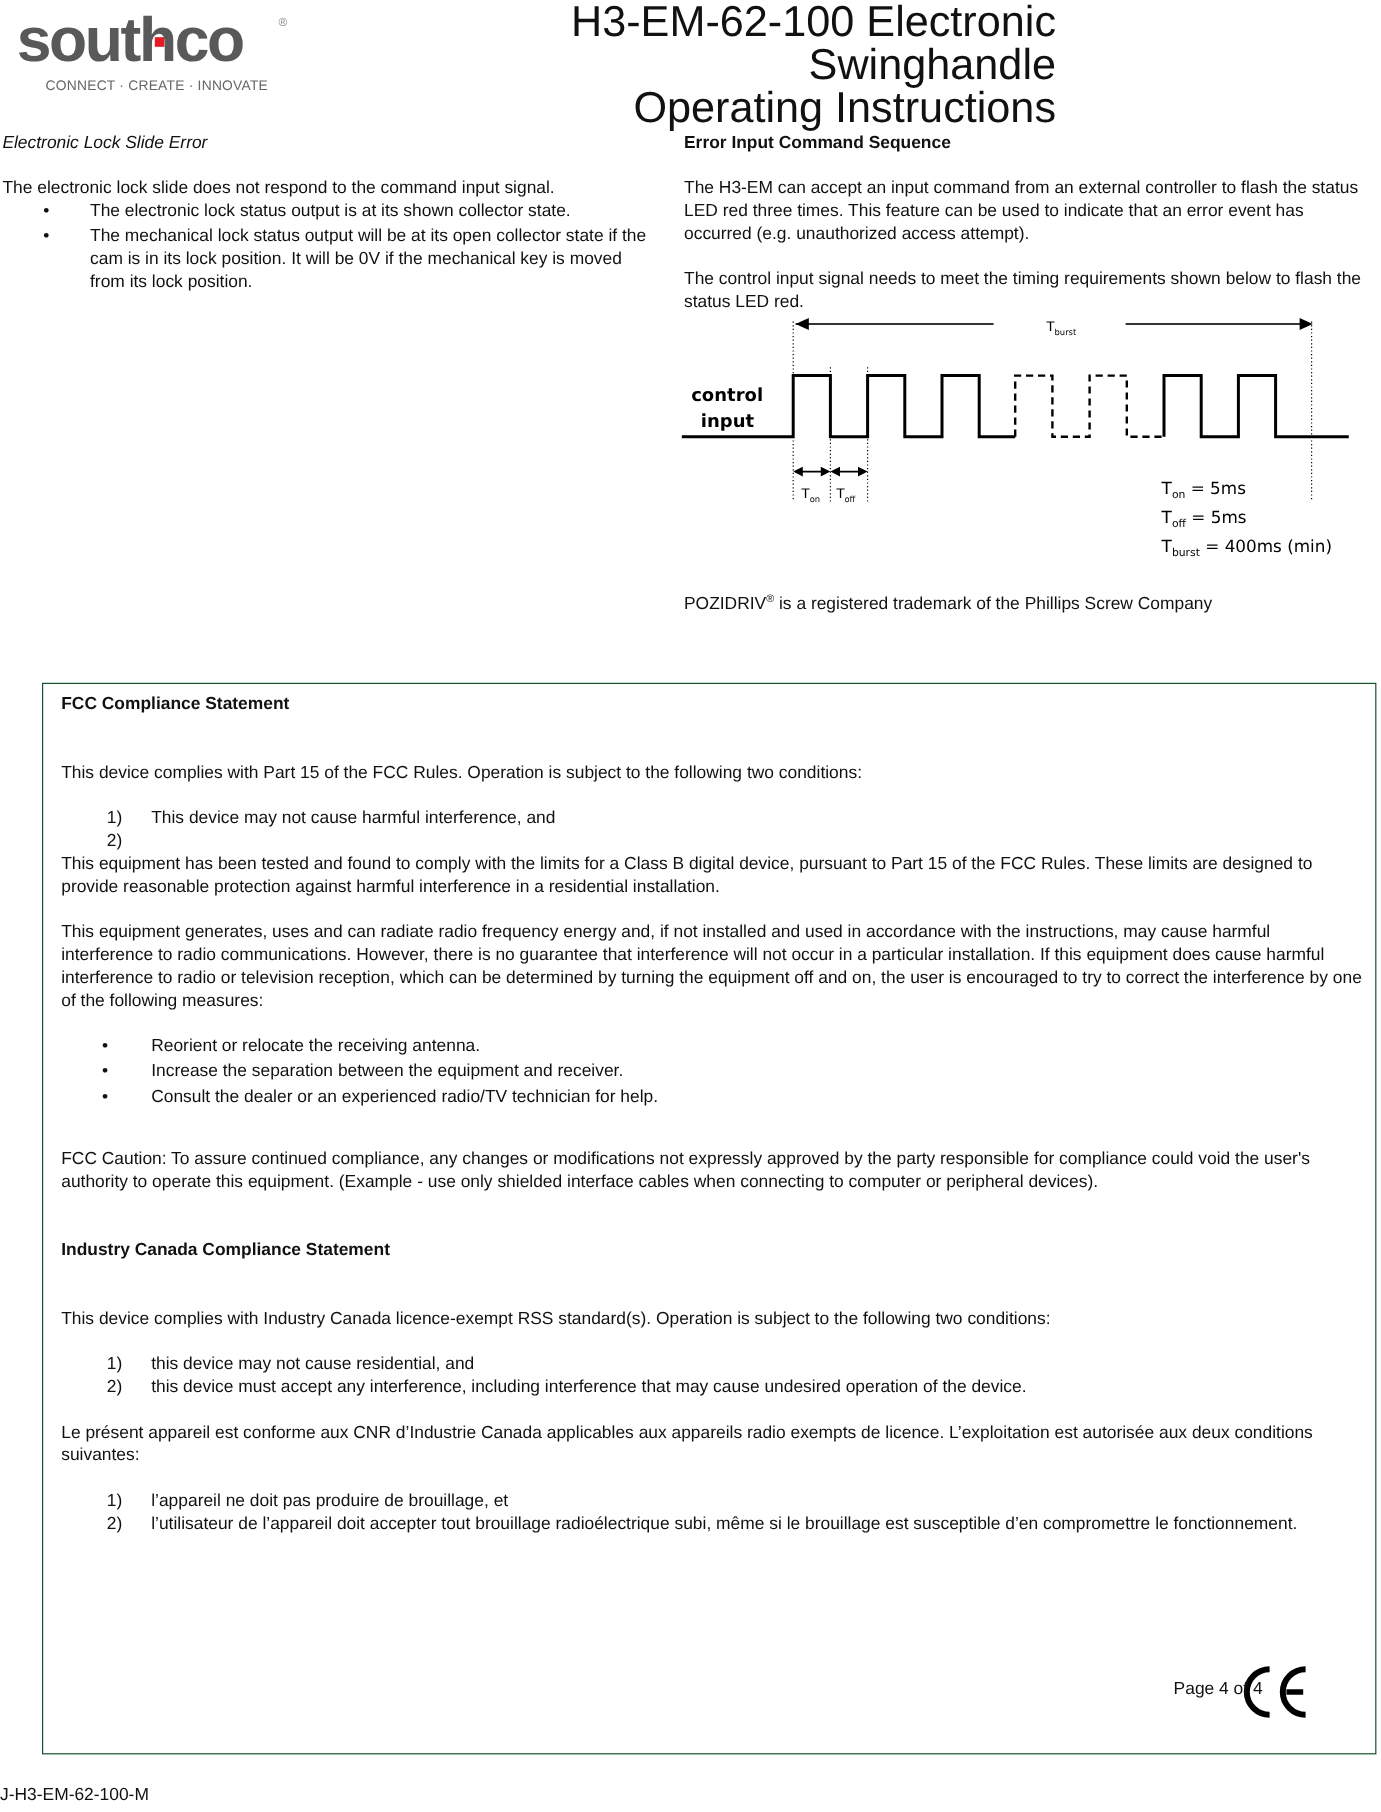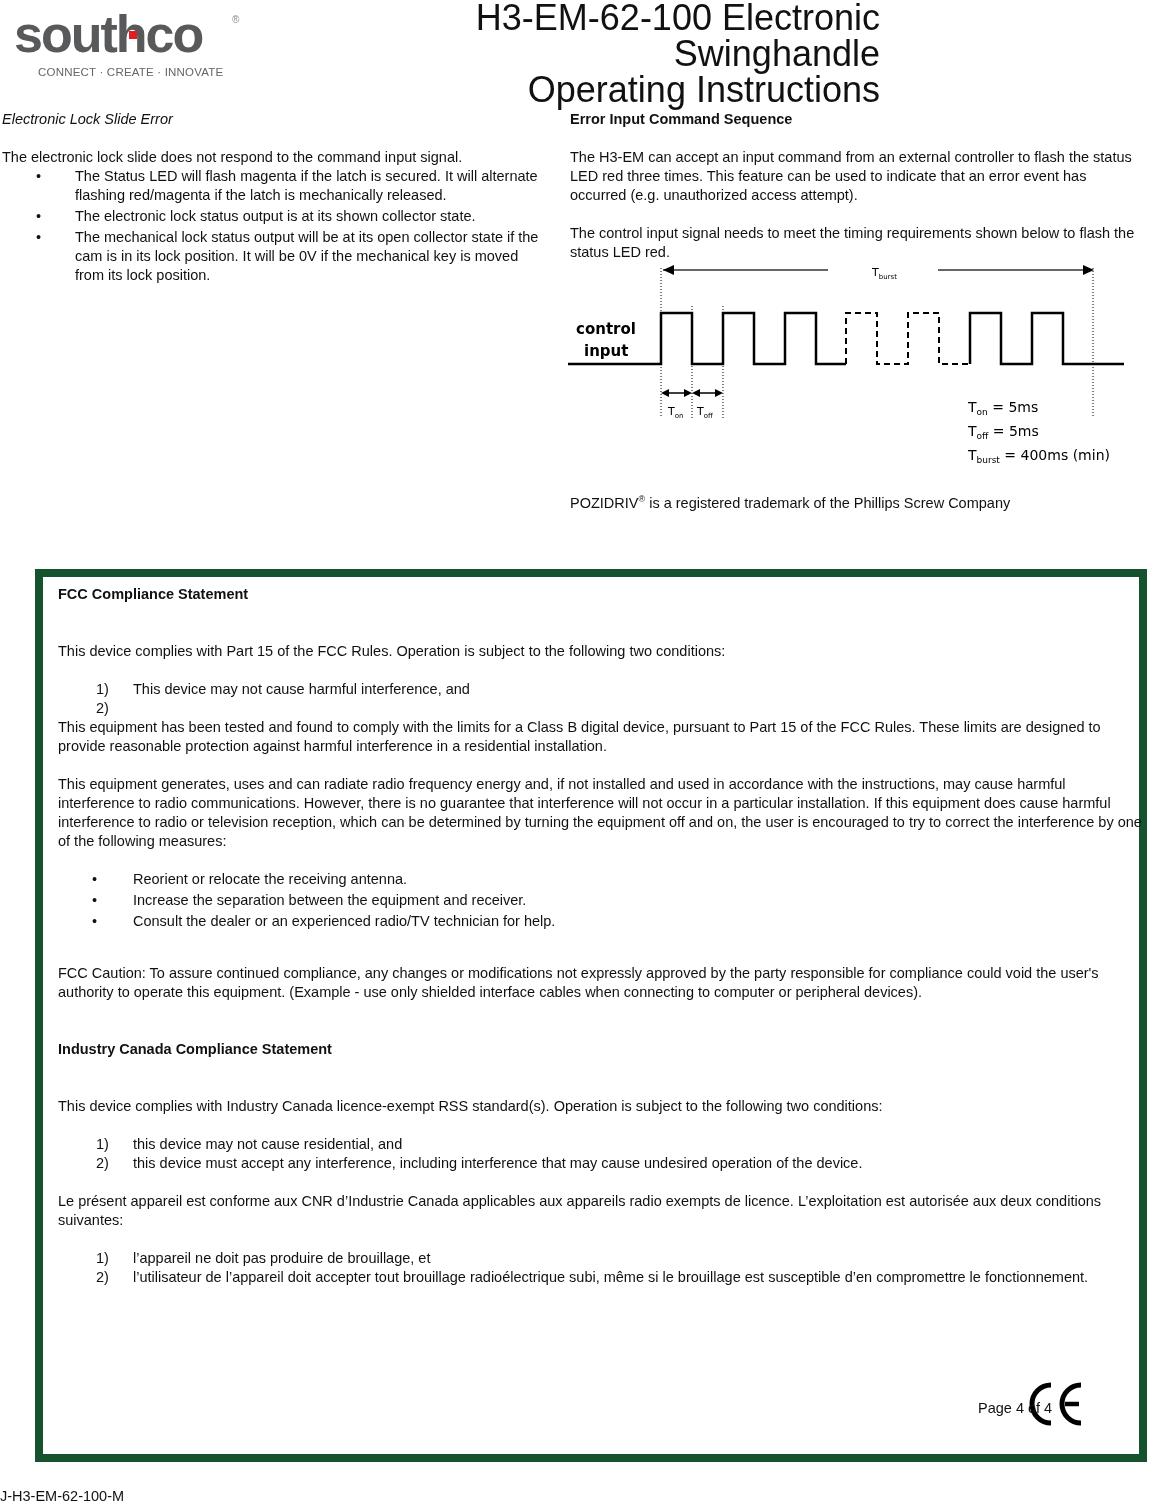--- a/index.html
+++ b/index.html
@@ -17,21 +17,21 @@
   .col-right { left: 570px; top: 110px; width: 570px; line-height: 19px; }
   .italic-head { font-style: italic; margin: 0 0 19px 0; }
   .bold-head { font-weight: bold; margin: 0 0 19px 0; }
   p { margin: 0 0 19px 0; }
   ul.bul { list-style: none; margin: 0; padding: 0; }
   ul.bul li { position: relative; padding-left: 73px; margin-bottom: 2px; }
   ul.bul li::before { content: "•"; position: absolute; left: 34px; top: 0; }
   .diagram { left: 568px; top: 258px; width: 560px; height: 210px; }
   .diagram svg text { font-family: "DejaVu Sans", sans-serif; }
   .trademark { left: 570px; top: 494px; }
-  .box { left: 35px; top: 569px; width: 1112px; height: 893px; border: 8px solid #14532d; box-sizing: border-box; }
+  .box { left: 35px; top: 569px; width: 1112px; height: 893px; border: 1px solid #14532d; box-sizing: border-box; }
   .box-inner { position: absolute; left: 15px; top: 8px; width: 1085px; line-height: 19px; }
   ol.num { list-style: none; margin: 0 0 19px 0; padding: 0; }
   ol.num li { position: relative; padding-left: 75px; }
   ol.num li .n { position: absolute; left: 38px; }
   .gap { height: 19px; }
   .ce { right: 54px; bottom: 24px; }
   .footer-left { left: 0px; top: 1488px; font-size: 14.5px; }
   .footer-right { left: 978px; top: 1400px; font-size: 14.5px; }
   .sup { font-size: 9px; vertical-align: super; }
 </style>
@@ -46,21 +46,20 @@
 </div>
 <div class="abs title">
   <div>H3-EM-62-100 Electronic Swinghandle</div>
   <div>Operating Instructions</div>
 </div>
 
 <div class="abs col-left">
   <div class="italic-head">Electronic Lock Slide Error</div>
   <div>The electronic lock slide does not respond to the command input signal.</div>
   <ul class="bul">
-    <li>The Status LED will flash magenta if the latch is secured.  It will alternate flashing red/magenta if the latch is mechanically released.</li>
     <li>The electronic lock status output is at its shown collector state.</li>
     <li>The mechanical lock status output will be at its open collector state if the cam is in its lock position.  It will be 0V if the mechanical key is moved from its lock position.</li>
   </ul>
 </div>
 
 <div class="abs col-right">
   <div class="bold-head">Error Input Command Sequence</div>
   <p>The H3-EM can accept an input command from an external controller to flash the status LED red three times.  This feature can be used to indicate that an error event has occurred (e.g. unauthorized access attempt).</p>
   <p>The control input signal needs to meet the timing requirements shown below to flash the status LED red.</p>
 </div>

